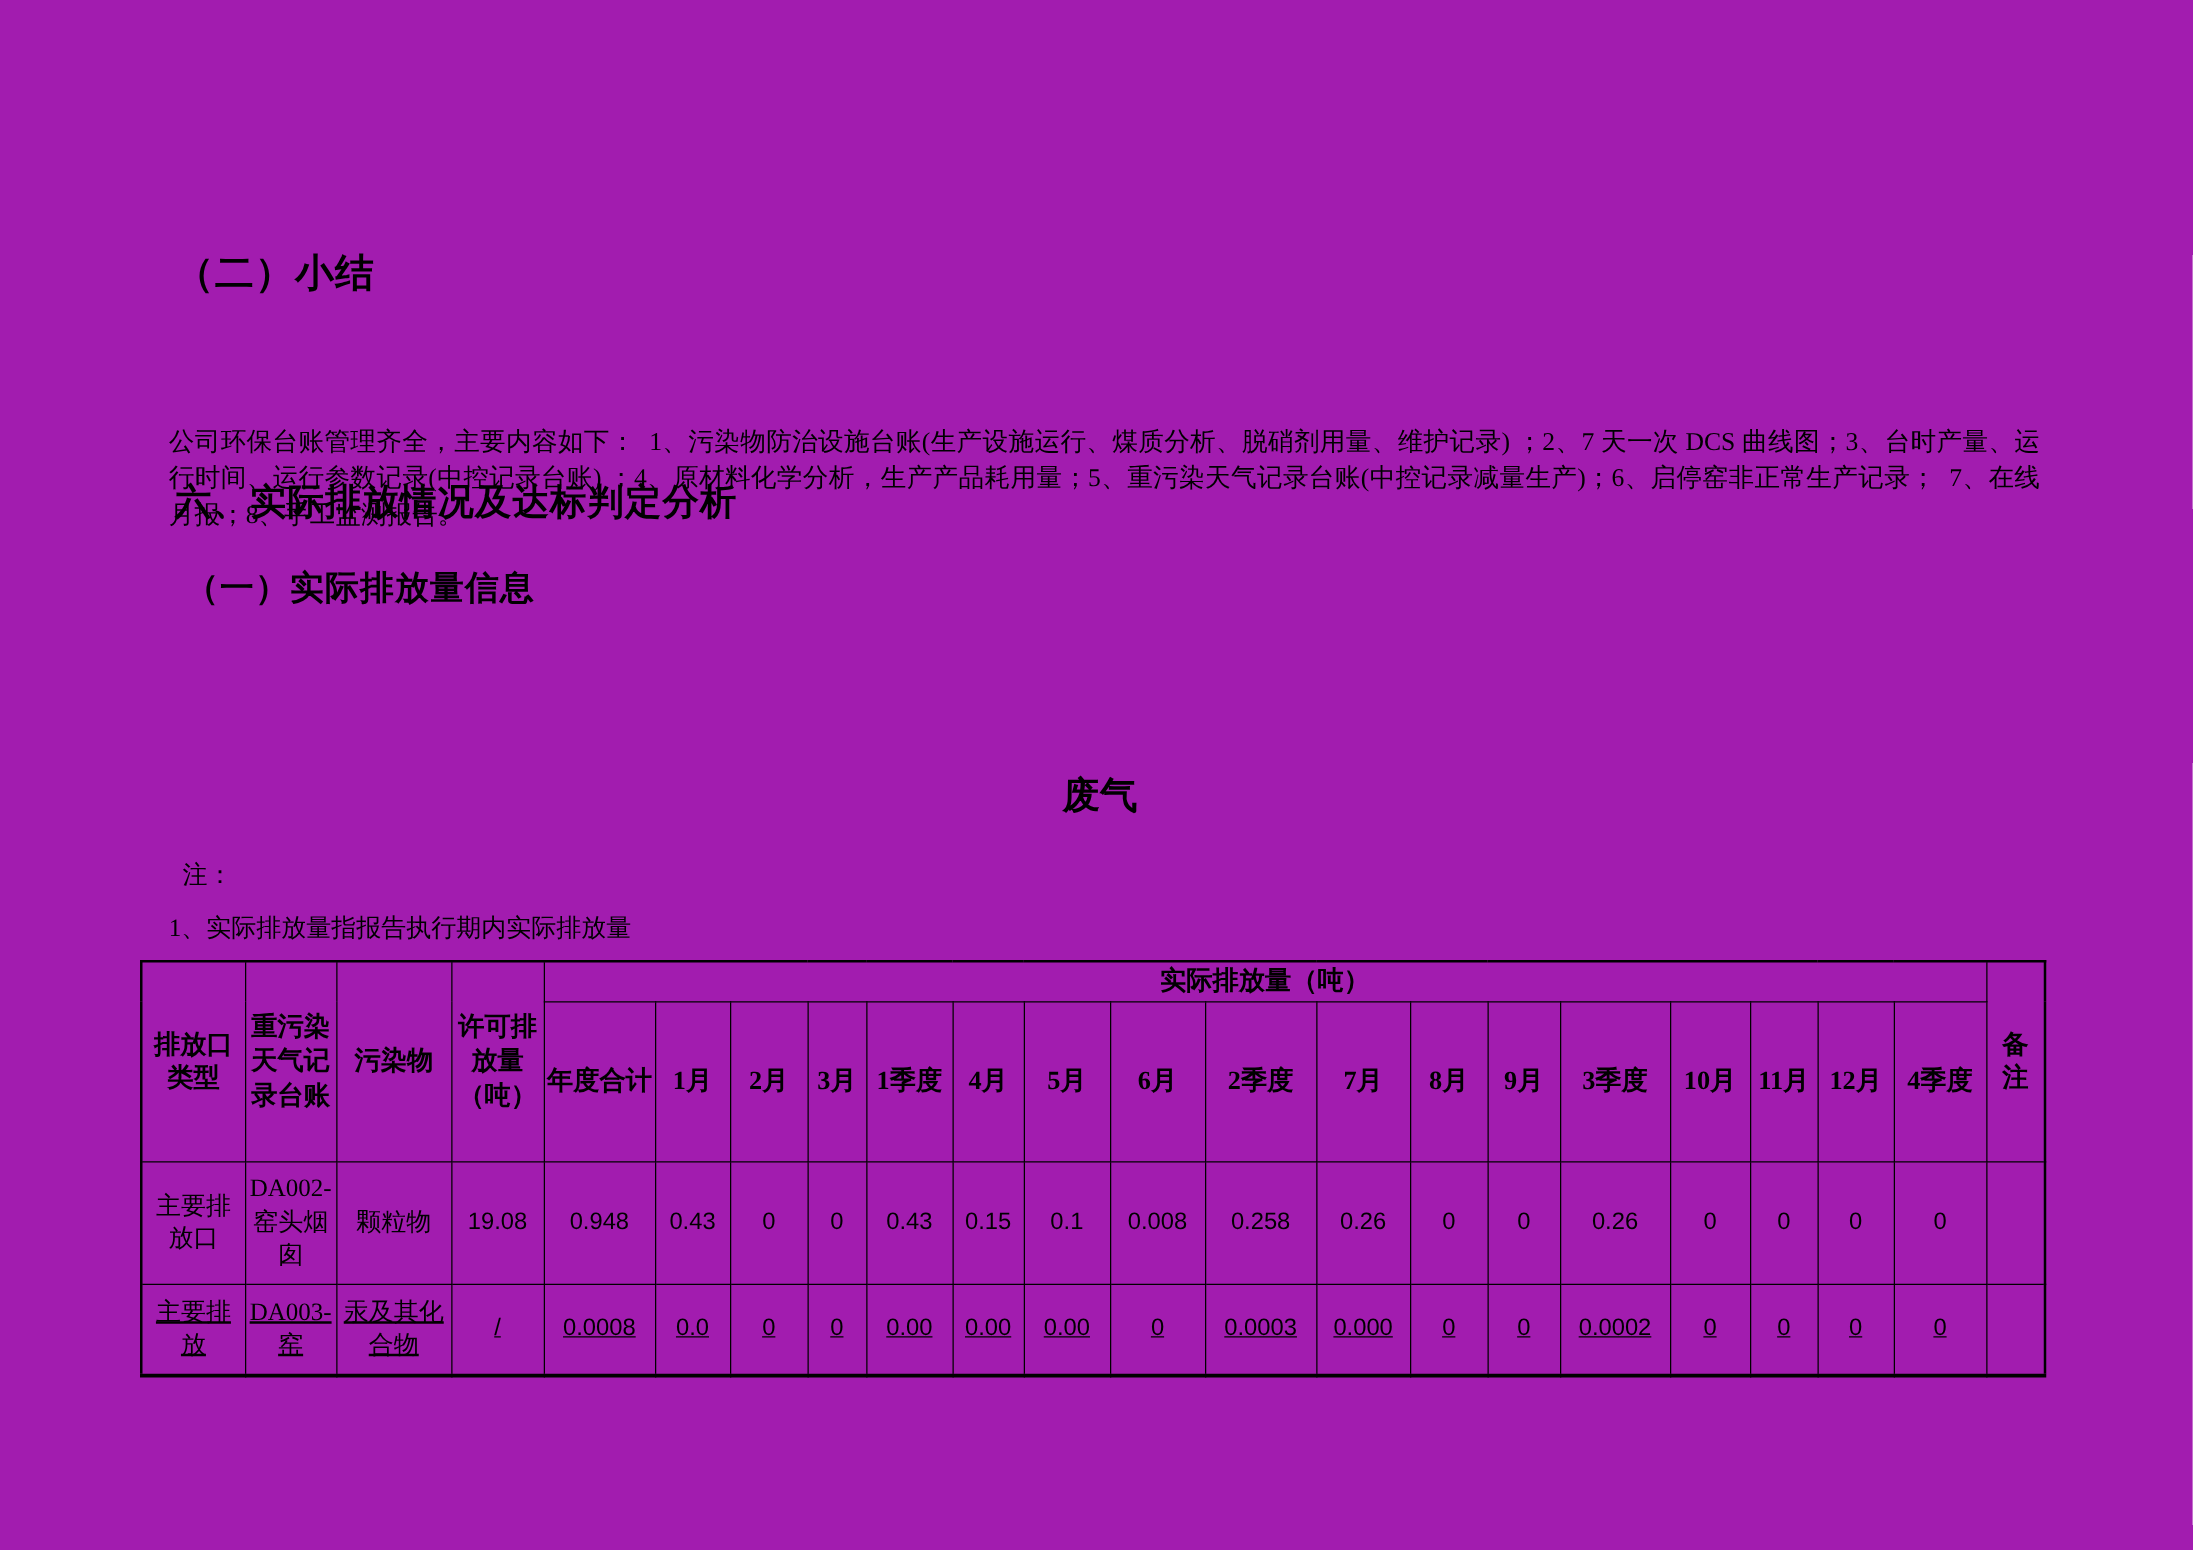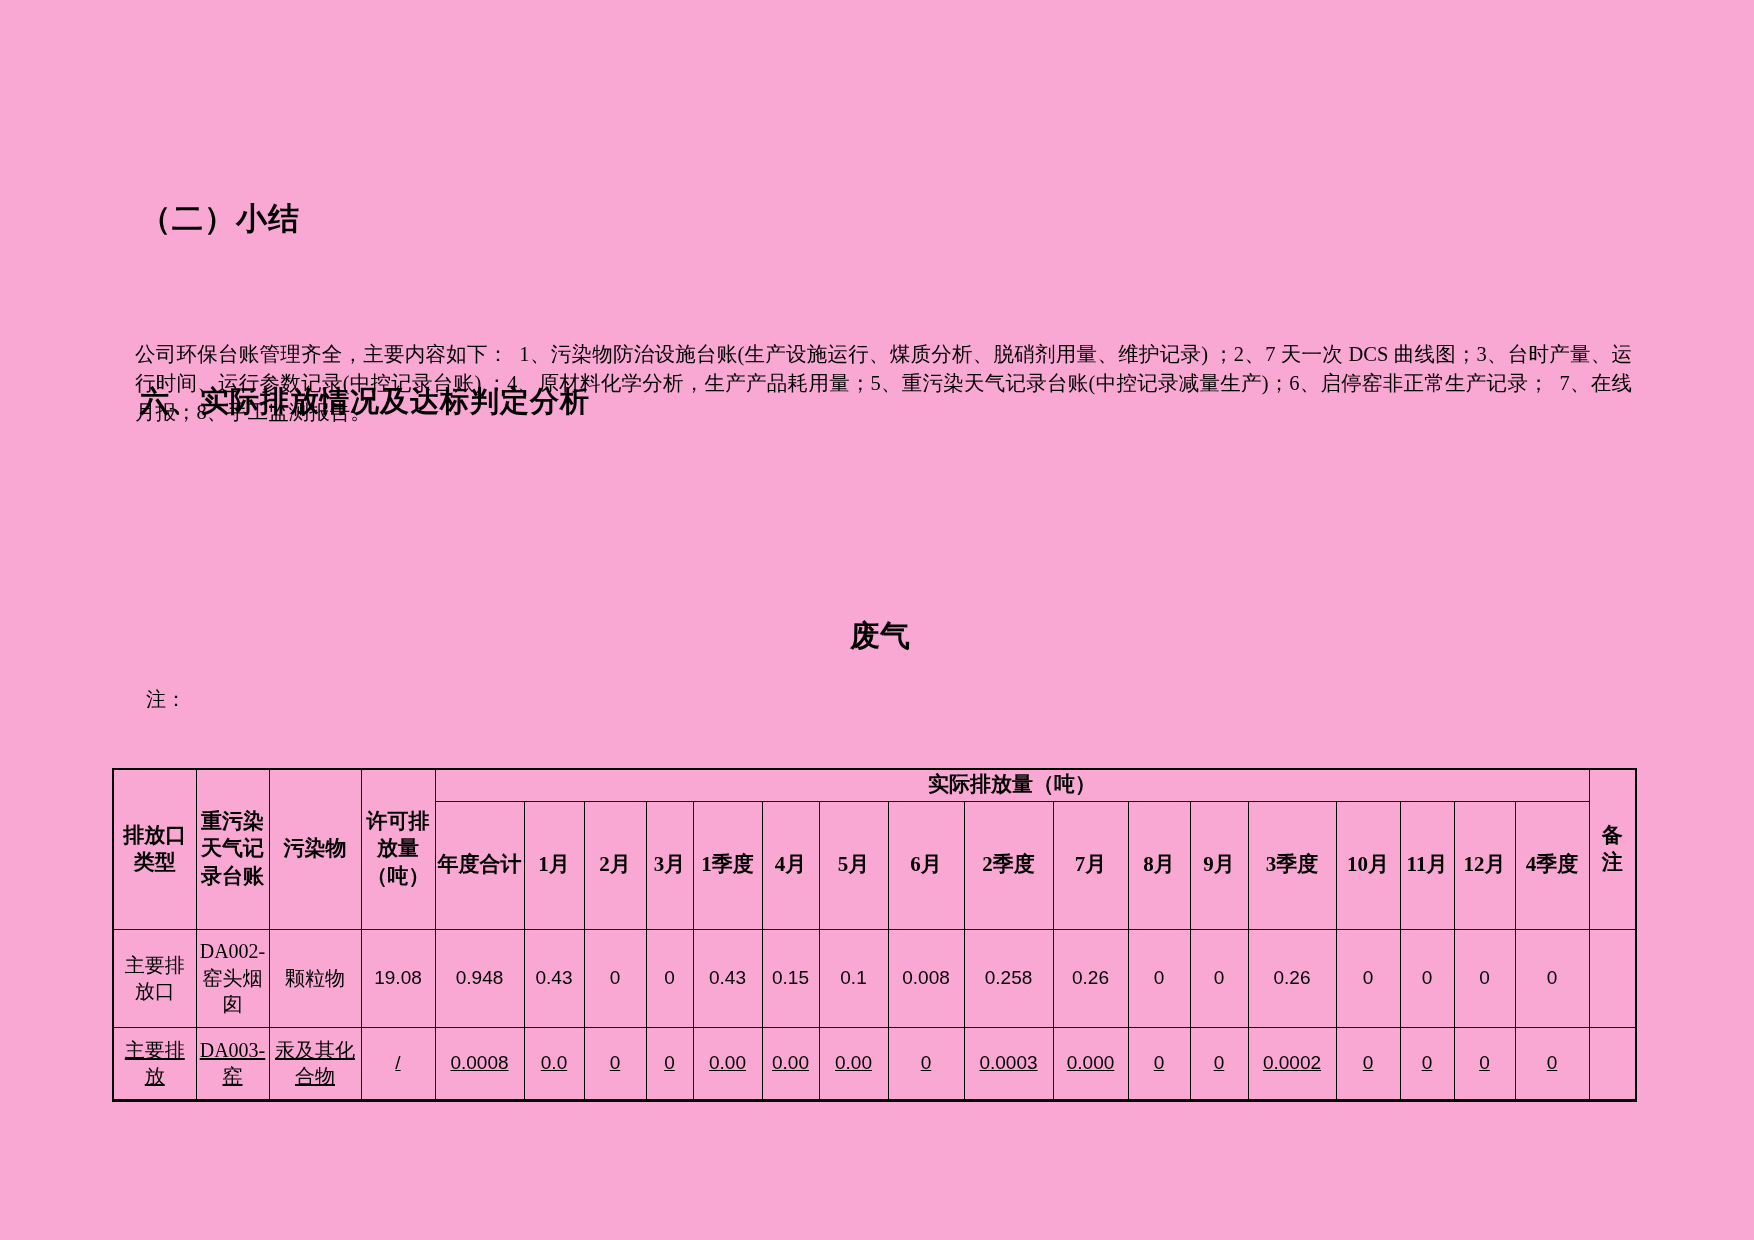--- a/index.html
+++ b/index.html
@@ -3,21 +3,21 @@
 <meta charset="utf-8">
 <style>
   * { margin: 0; padding: 0; box-sizing: border-box; }
   html, body { background: #ffffff; }
   body {
     width: 1754px; height: 1240px;
     position: relative; overflow: hidden;
     color: #000;
     font-family: "Liberation Serif", serif;
   }
-  .page { position: absolute; inset: 0; background: #f9a8d4; }
+  .page { position: absolute; inset: 0; background: #a21caf; }
 
   .heading-sub {
     position: absolute; left: 140px; top: 198px;
     font-size: 31px; font-weight: bold; letter-spacing: 1px;
     font-family: "Liberation Serif", serif;
   }
   .body-paragraph {
     position: absolute; left: 135px; top: 293px; width: 1497px;
     font-size: 20.5px; line-height: 29px;
     text-align: justify; text-justify: inter-ideograph;
@@ -75,24 +75,26 @@
 <body>
 
 <div class="page">
 
   <div class="heading-sub">（二）小结</div>
 
   <div class="body-paragraph">公司环保台账管理齐全，主要内容如下：  1、污染物防治设施台账(生产设施运行、煤质分析、脱硝剂用量、维护记录) ；2、7 天一次 DCS 曲线图；3、台时产量、运行时间、运行参数记录(中控记录台账) ；4、原材料化学分析，生产产品耗用量；5、重污染天气记录台账(中控记录减量生产)；6、启停窑非正常生产记录；  7、在线月报；8、手工监测报告。</div>
 
   <div class="heading-main">六、实际排放情况及达标判定分析</div>
 
+  <div class="heading-subsection">（一）实际排放量信息</div>
 
   <div class="table-title">废气</div>
 
   <div class="note-label">注：</div>
+  <div class="note-item">1、实际排放量指报告执行期内实际排放量</div>
 
   <table class="emissions">
     <colgroup>
       <col style="width:83px">
         <col style="width:73px">
         <col style="width:92px">
         <col style="width:74px">
       <col style="width:89px">
         <col style="width:60px">
         <col style="width:62px">

